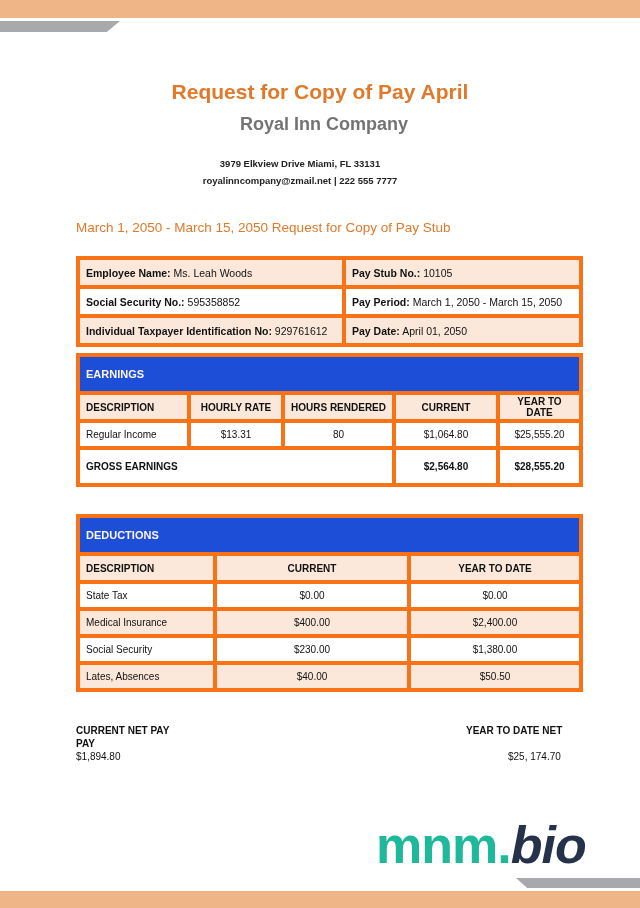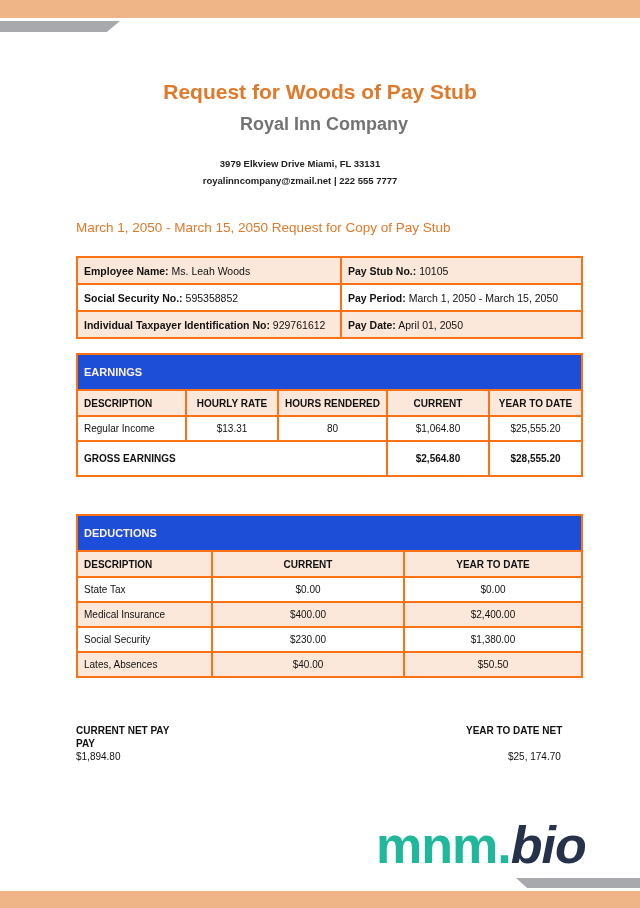--- a/index.html
+++ b/index.html
@@ -18,21 +18,21 @@
     font-size: 21px; font-weight: bold; color: #e0792a; }
   .company { position: absolute; left: 4px; width: 640px; text-align: center; top: 114px;
     font-size: 18px; font-weight: bold; color: #737373; }
   .addr { position: absolute; left: 0; width: 600px; text-align: center; font-size: 9.5px; font-weight: bold; color: #222; }
   .addr1 { top: 158px; }
   .addr2 { top: 175px; }
 
   .period-heading { position: absolute; left: 76px; top: 220px; font-size: 13.5px; font-weight: normal; color: #e0792a; }
 
   table { border-collapse: collapse; position: absolute; left: 76px; width: 507px; font-size: 10.5px; }
-  td { border: 2px solid #f97316; padding: 0 6px; }
+  td { border: 4px solid #f97316; padding: 0 6px; }
   .info { top: 256px; }
   .info td { height: 25px; }
   .peach { background: #fce8da; }
   .info b { font-weight: bold; }
 
   .earn { top: 353px; }
   .ded { top: 514px; }
   .sec-head td { background: #1d4ed8; color: #fff3e8; font-weight: bold; height: 34px; font-size: 11px; }
   .col-head td { background: #fce8da; font-weight: bold; height: 24px; font-size: 10px; }
   .row td { height: 23px; font-size: 10px; }
@@ -49,21 +49,21 @@
   .watermark { position: absolute; left: 376px; top: 815px; font-size: 52px; font-weight: bold; letter-spacing: -1px; }
   .watermark .a { color: #1fb89a; }
   .watermark .b { color: #25324a; font-style: italic; }
 </style>
 </head>
 <body>
 
 <div class="top-bar"></div>
 <div class="top-slant"></div>
 
-<div class="title">Request for Woods of Pay Stub</div>
+<div class="title">Request for Copy of Pay April</div>
 <div class="company">Royal Inn Company</div>
 <div class="addr addr1">3979 Elkview Drive Miami, FL 33131</div>
 <div class="addr addr2">royalinncompany@zmail.net | 222 555 7777</div>
 
 <div class="period-heading">March 1, 2050 - March 15, 2050 Request for Copy of Pay Stub</div>
 
 <table class="info">
   <tbody>
       <tr class="peach">
     <td style="width:250px"><b>Employee Name:</b> <span>Ms. Leah Woods</span></td>

